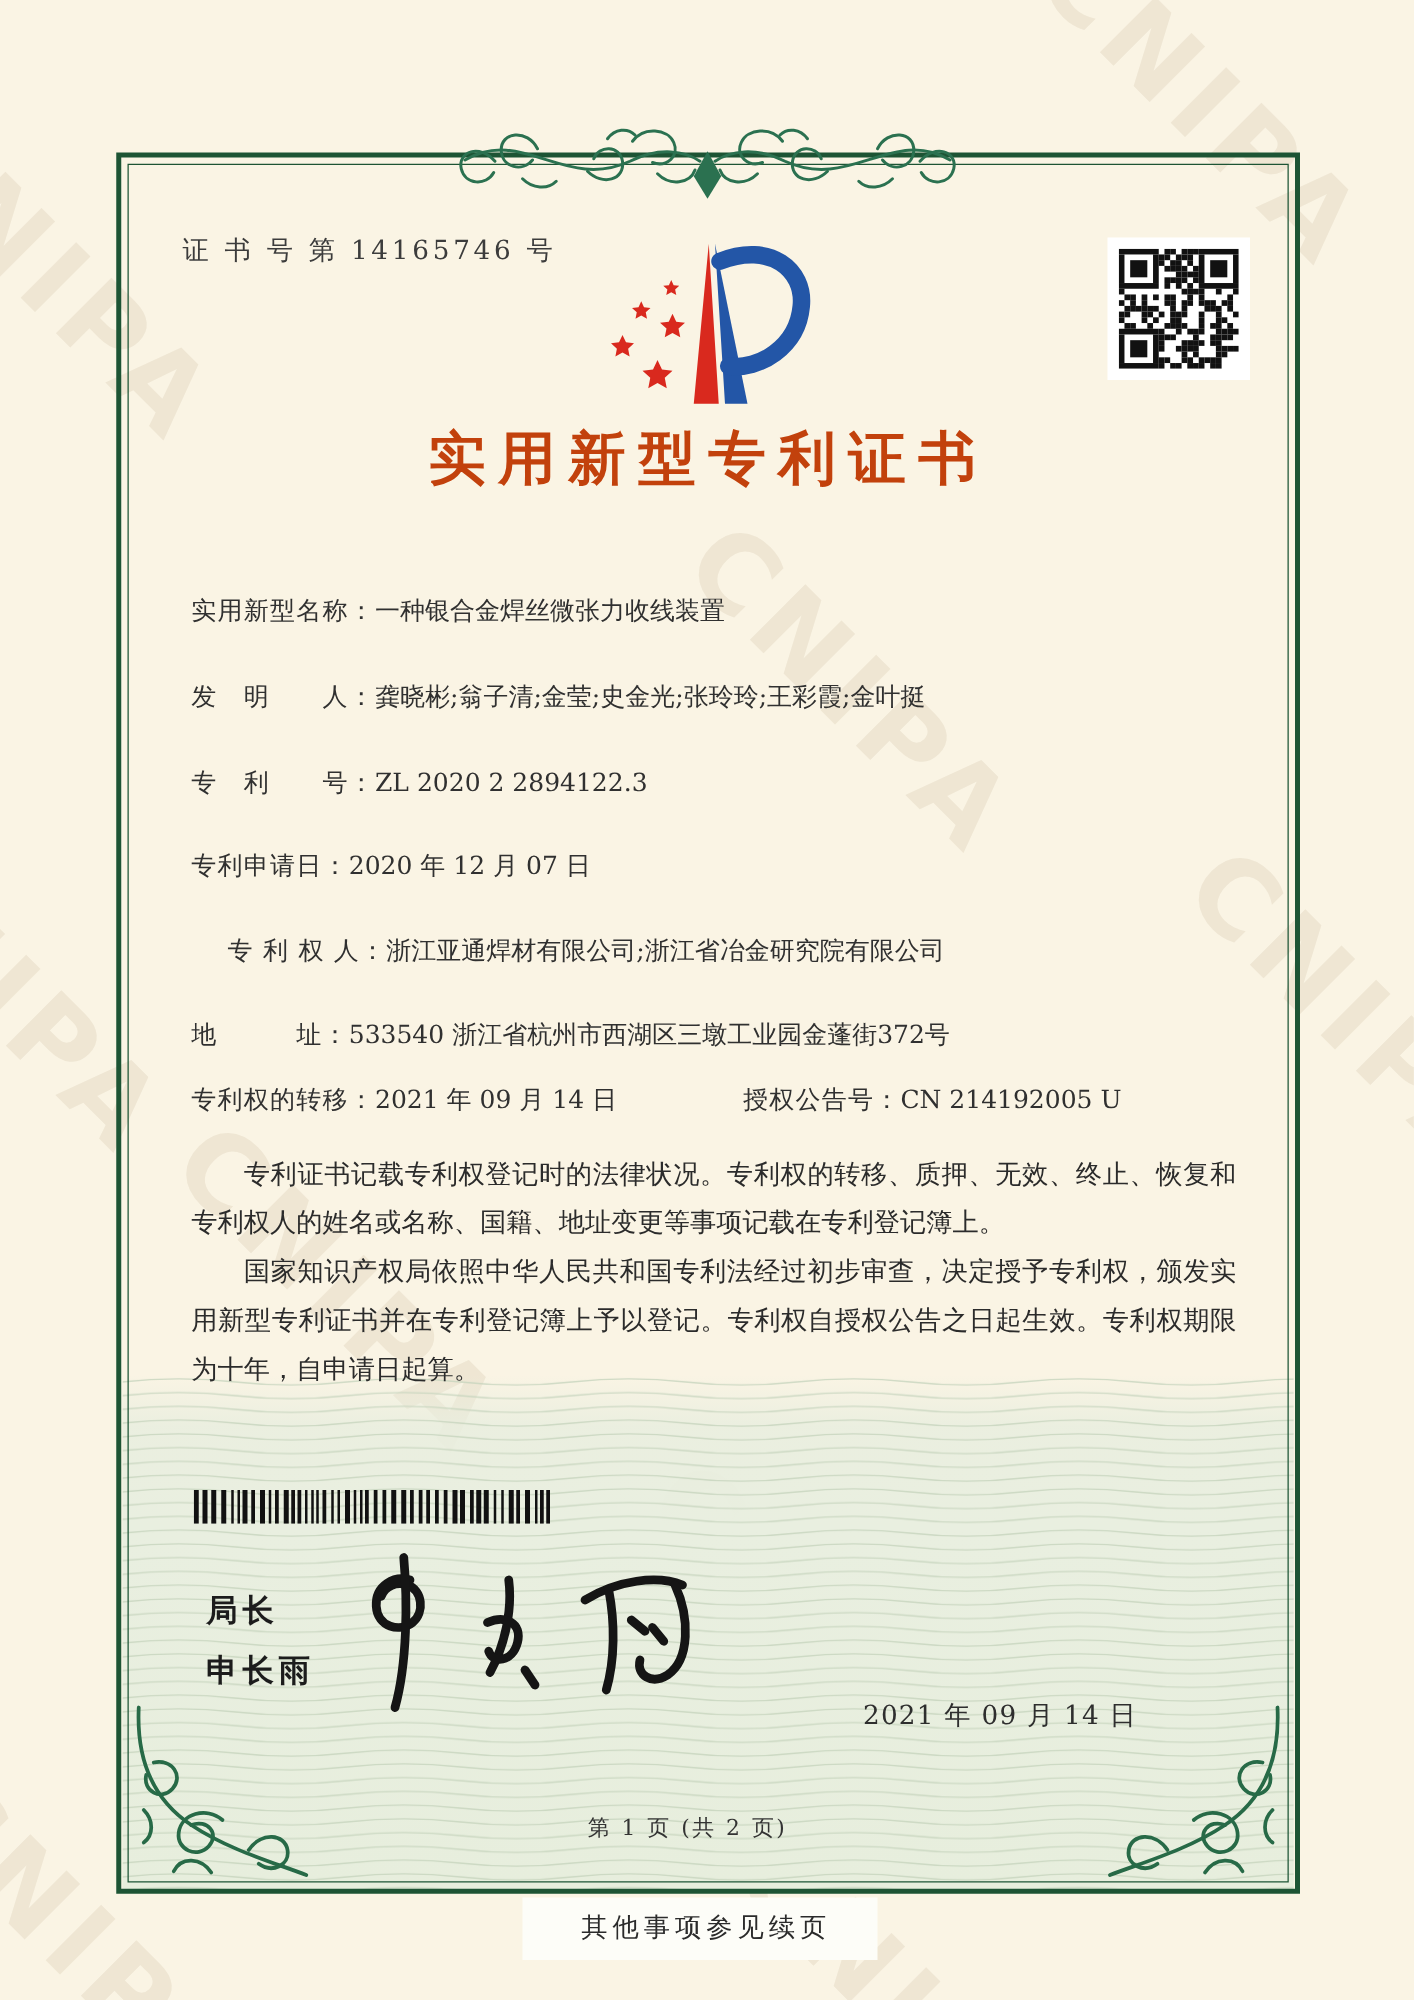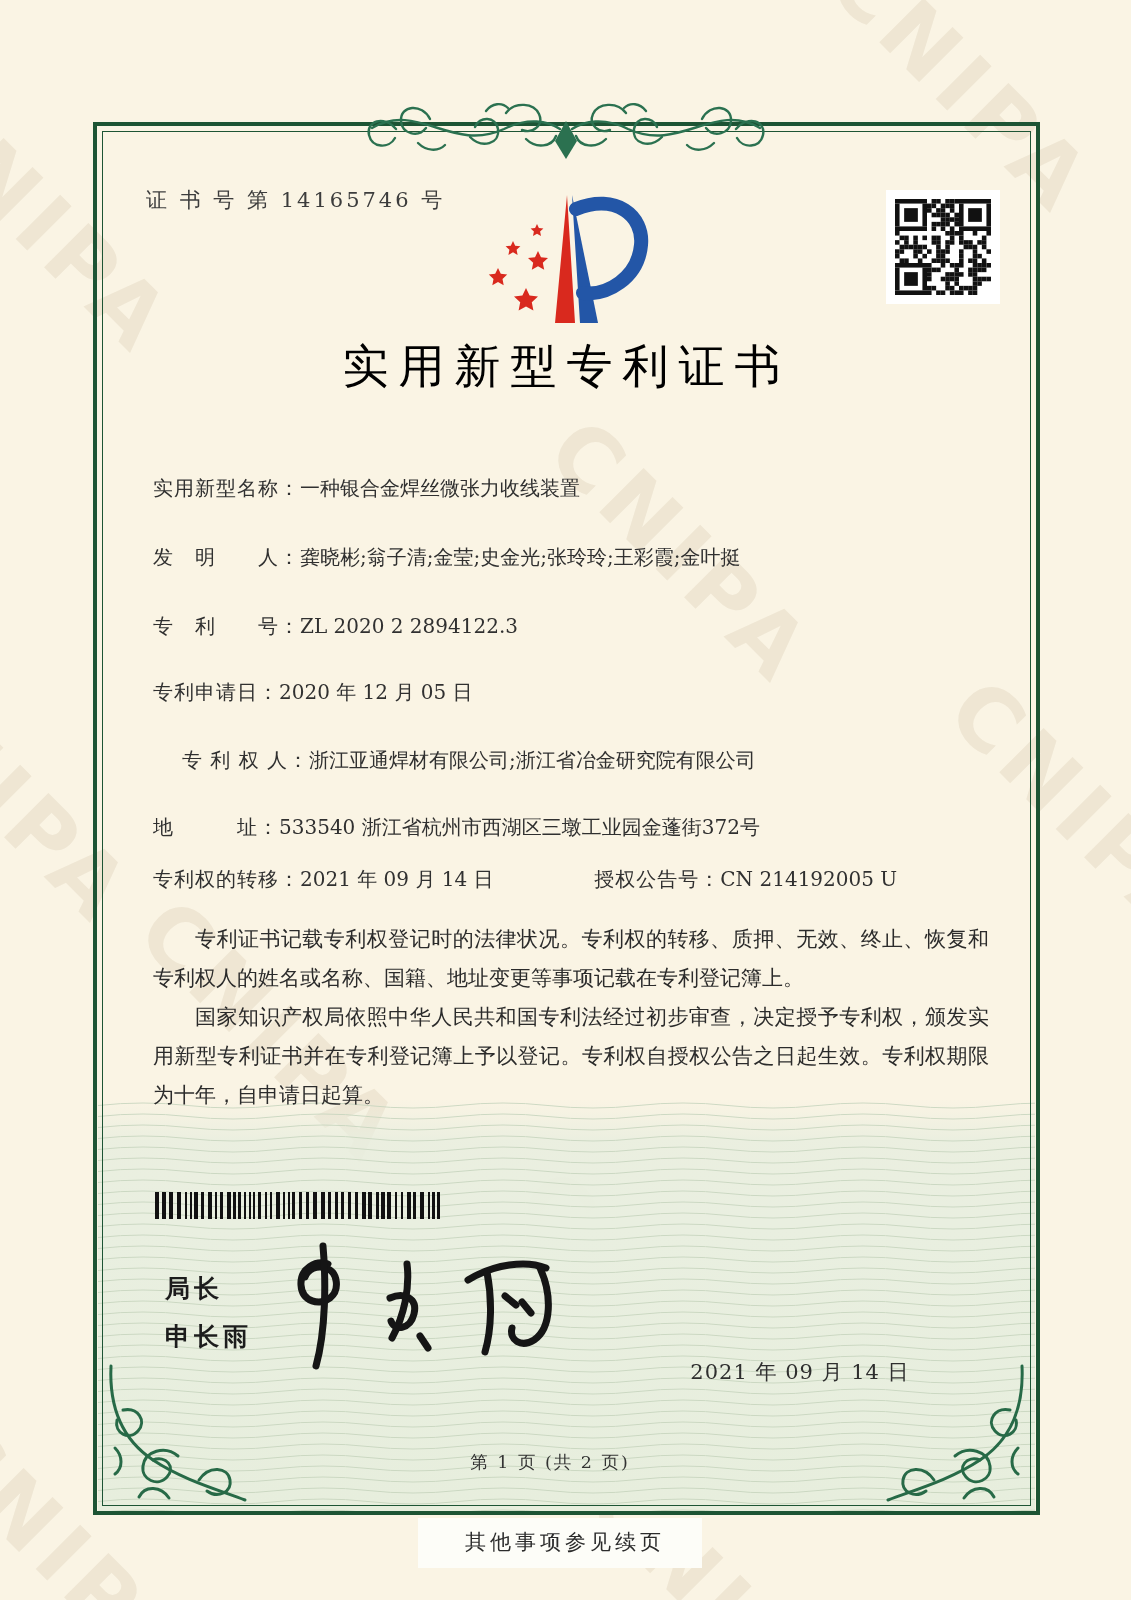--- a/index.html
+++ b/index.html
@@ -12,22 +12,22 @@
       transform:rotate(45deg);transform-origin:left top;white-space:nowrap;pointer-events:none;}
   
   .frame-outer{left:93px;top:122px;width:947px;height:1393px;border:4px solid #1d5434;box-sizing:border-box;}
   .frame-inner{left:102px;top:131px;width:929px;height:1375px;border:1.5px solid #1d5434;box-sizing:border-box;}
   
   .band{left:98px;top:1100px;width:937px;height:412px;
         background:linear-gradient(180deg,rgba(232,238,223,0) 0%,rgba(232,238,223,.85) 10%,#e9efe0 30%,#e7eedd 100%);}
   .band svg{position:absolute;left:0;top:0;}
   
   .certno{left:146px;top:186px;font-size:21px;letter-spacing:3px;color:#3c3c3c;}
-  .title{left:93px;top:336px;width:947px;text-align:center;font-size:46px;font-weight:normal;
-         letter-spacing:10px;color:#000000;}
+  .title{left:93px;top:336px;width:947px;text-align:center;font-size:46px;font-weight:bold;
+         letter-spacing:10px;color:#c2410c;}
   .frow{left:153px;width:840px;font-size:20px;color:#303030;white-space:nowrap;}
   .frow .lab{letter-spacing:1px;}
   .paras{left:153px;top:920px;width:836px;font-size:21px;line-height:39px;color:#2b2b2b;text-align:justify;}
   .paras p{margin:0;text-indent:2em;}
   .officer{left:165px;font-size:25px;font-weight:bold;color:#1c1c1c;
            font-family:"DejaVu Sans","Liberation Sans",sans-serif;letter-spacing:4px;}
   .issuedate{left:660px;top:1358px;width:280px;font-size:21px;color:#2e2e2e;text-align:center;letter-spacing:1px;}
   .pagefoot{left:93px;top:1450px;width:914px;text-align:center;font-size:17.5px;color:#333;letter-spacing:2px;}
   .contnote-bg{left:418px;top:1518px;width:284px;height:50px;background:#fdfdf8;}
   .contnote{left:300px;top:1528px;width:530px;text-align:center;font-size:21px;color:#2b2b2b;letter-spacing:4px;}
@@ -292,21 +292,21 @@
 <div class="abs frow" style="top:475px;">
   <span class="lab">实用新型名称：</span><span>一种银合金焊丝微张力收线装置</span>
 </div>
 <div class="abs frow" style="top:544px;">
   <span class="lab">发　明　　人：</span><span>龚晓彬;翁子清;金莹;史金光;张玲玲;王彩霞;金叶挺</span>
 </div>
 <div class="abs frow" style="top:613px;">
   <span class="lab">专　利　　号：</span><span>ZL 2020 2 2894122.3</span>
 </div>
 <div class="abs frow" style="top:679px;">
-  <span class="lab">专利申请日：</span><span>2020 年 12 月 05 日</span>
+  <span class="lab">专利申请日：</span><span>2020 年 12 月 07 日</span>
 </div>
 <div class="abs frow" style="top:747px;margin-left:29px;">
   <span class="lab">专 利 权 人：</span><span>浙江亚通焊材有限公司;浙江省冶金研究院有限公司</span>
 </div>
 <div class="abs frow" style="top:814px;">
   <span class="lab">地　　　址：</span><span>533540 浙江省杭州市西湖区三墩工业园金蓬街372号</span>
 </div>
 
 <div class="abs frow" style="top:866px;">
   <span class="lab">专利权的转移：</span><span>2021 年 09 月 14 日</span>

